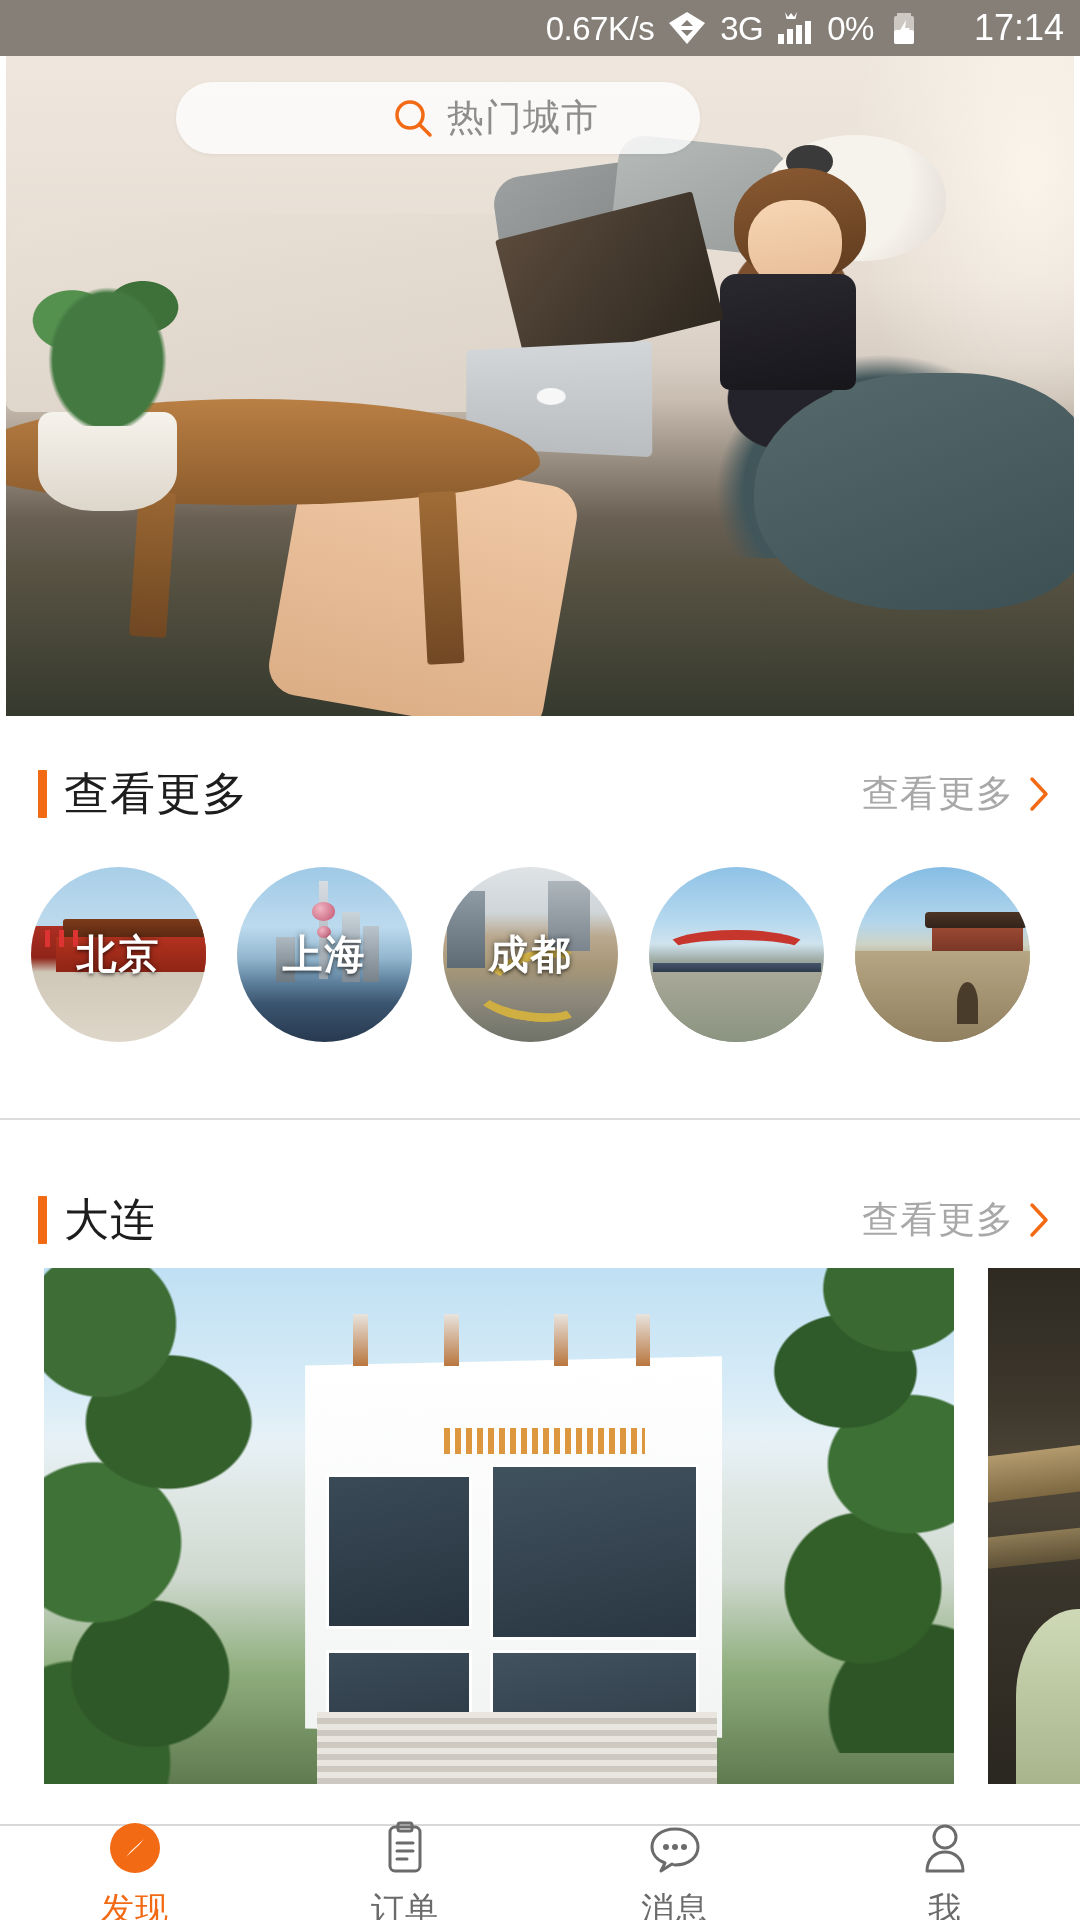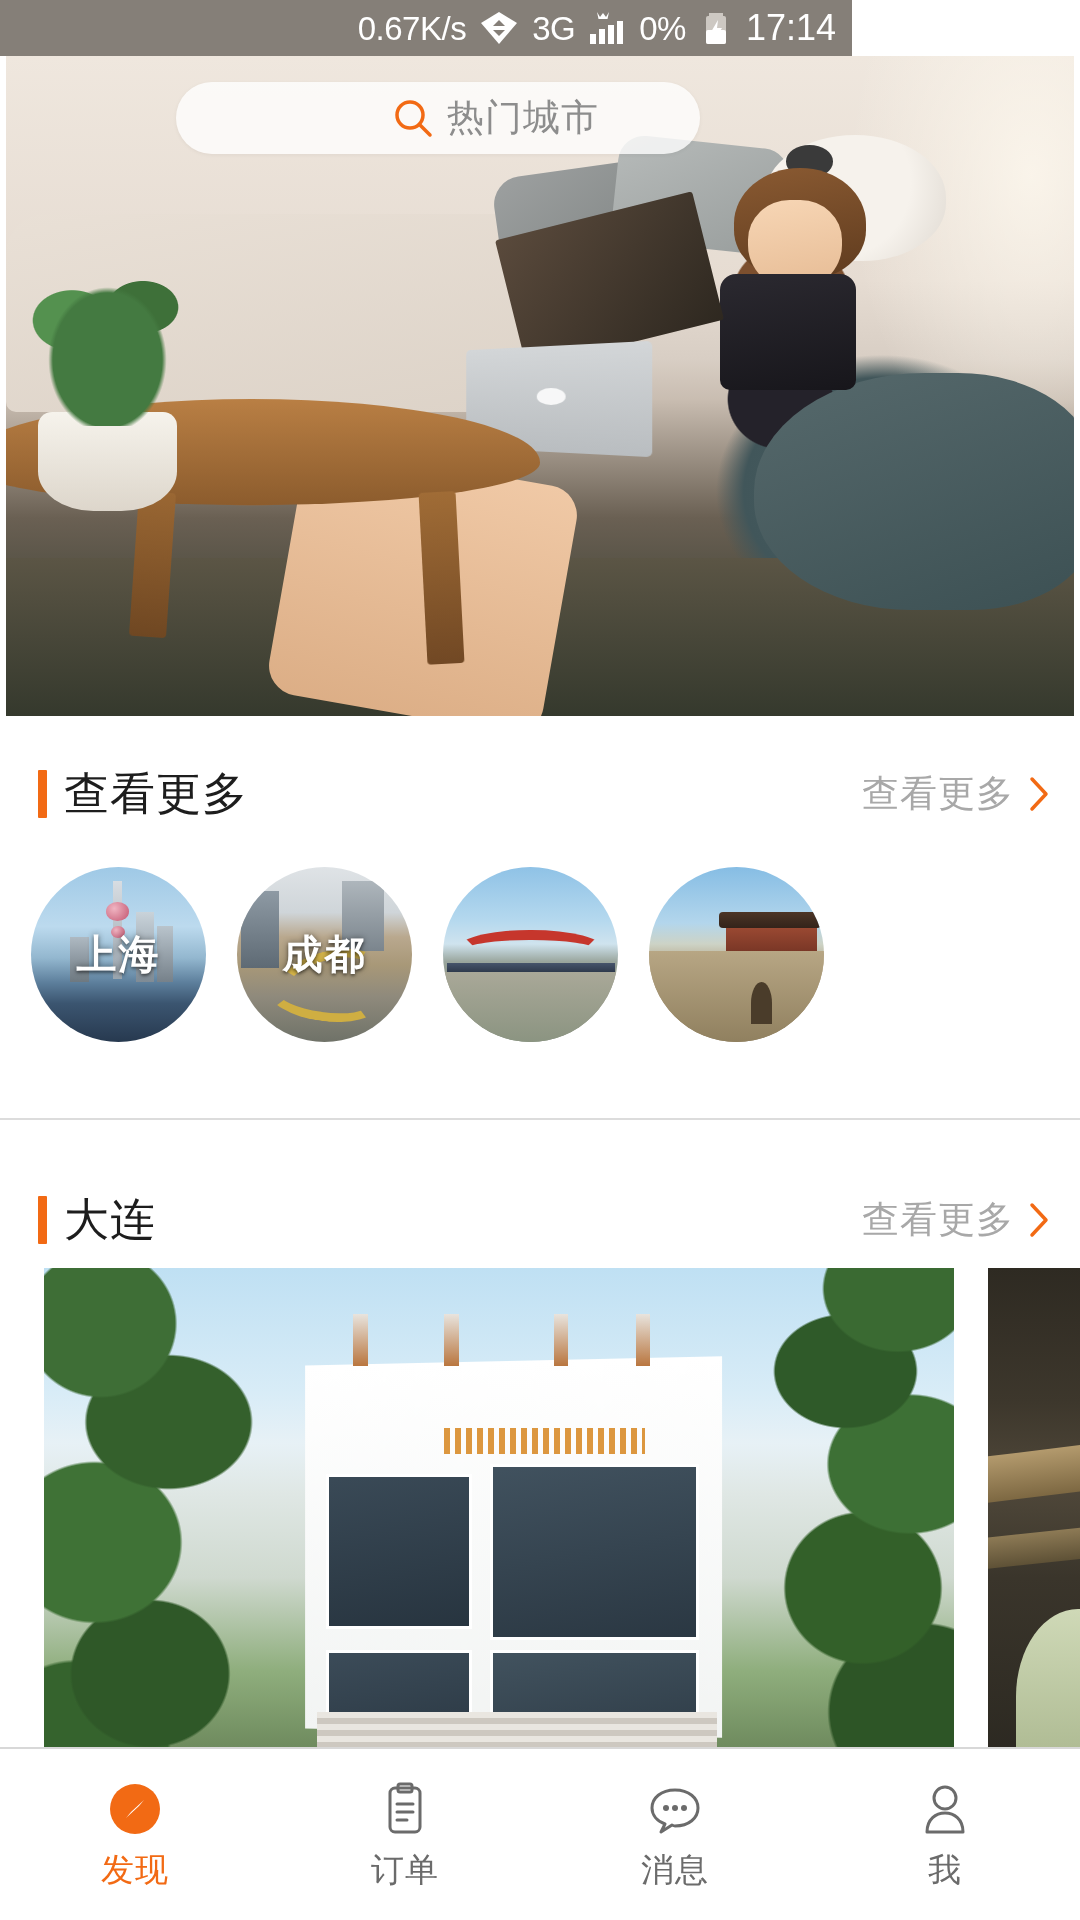--- a/index.html
+++ b/index.html
@@ -6,30 +6,30 @@
   html,body { width:1080px; height:1920px; }
   body {
     font-family:"Liberation Sans","DejaVu Sans",sans-serif;
     background:#ffffff;
     overflow:hidden;
     position:relative;
   }
 
   
   .statusbar{
-    position:absolute; top:0; left:0; width:852px; height:56px;
+    position:absolute; top:0; left:0; width:1080px; height:56px;
     background:#857f78;
     display:flex; align-items:center; justify-content:flex-end;
     padding-right:16px;
     color:#ffffff;
     z-index:40;
   }
   .statusbar .sb-item{ display:flex; align-items:center; margin-left:13px; }
   .sb-text{ font-size:33px; font-weight:400; letter-spacing:-0.5px; line-height:1; }
-  .sb-time{ font-size:36px; font-weight:500; letter-spacing:0px; }
+  .sb-time{ font-size:36px; font-weight:500; letter-spacing:0px;margin-left:40px; }
 
   
   .ico-wifi{ width:40px; height:38px; position:relative; }
   .ico-wifi svg{ display:block; }
   .ico-signal{ width:38px; height:36px; position:relative; }
   .ico-battery{ width:34px; height:34px; position:relative; }
 
   
   .hero{
     position:absolute; top:56px; left:6px; width:1068px; height:660px;
@@ -91,21 +91,21 @@
   .card{
     flex:0 0 auto; height:516px; overflow:hidden; position:relative;
     background:#ddd;
   }
   .card.c1{ width:910px; margin-left:44px; }
   .card.c2{ width:200px; margin-left:34px; }
   .card .p-img{ position:absolute; inset:0; }
 
   
   .tabbar{
-    position:absolute; left:0; bottom:0; width:1080px; height:173px;
+    position:absolute; left:0; bottom:0; width:1080px; height:96px;
     background:#ffffff; border-top:2px solid #d8d8d8;
     display:flex; z-index:30;
   }
   .tab{
     flex:1 1 0; display:flex; flex-direction:column;
     align-items:center; justify-content:center; gap:10px;
     padding-top:4px;
   }
   .tab-ico{ width:58px; height:58px; display:flex; align-items:center; justify-content:center; }
   .tab-lab{ font-size:33px; color:#6b6b6b; letter-spacing:1px; }
@@ -383,20 +383,30 @@
     <span class="chev">
       <svg viewBox="0 0 22 38" width="22" height="38" aria-hidden="true">
         <polyline points="4,4 18,19 4,34" fill="none" stroke="#f26a14" stroke-width="3.5" stroke-linecap="round" stroke-linejoin="round"></polyline>
       </svg>
     </span>
   </div>
 </div>
 
 <div class="city-row">
 
+  <div class="city">
+    <div class="c-img bg-beijing">
+      <div class="bj-roof"></div>
+      <div class="bj-wall"></div>
+      <div class="bj-flag" style="left:8%"></div>
+      <div class="bj-flag" style="left:16%"></div>
+      <div class="bj-flag" style="left:24%"></div>
+    </div>
+    <div class="c-lab">北京</div>
+  </div>
 
   <div class="city">
     <div class="c-img bg-shanghai">
       <div class="sh-b3"></div>
       <div class="sh-tower"></div>
       <div class="sh-ball"></div>
       <div class="sh-ball2"></div>
       <div class="sh-b1"></div>
       <div class="sh-b2"></div>
     </div>

